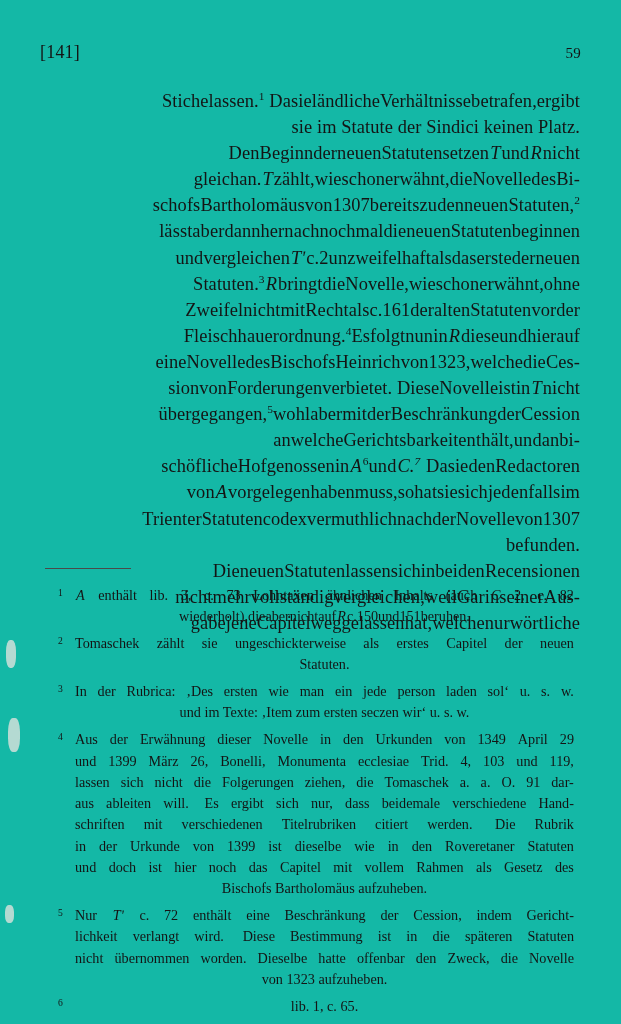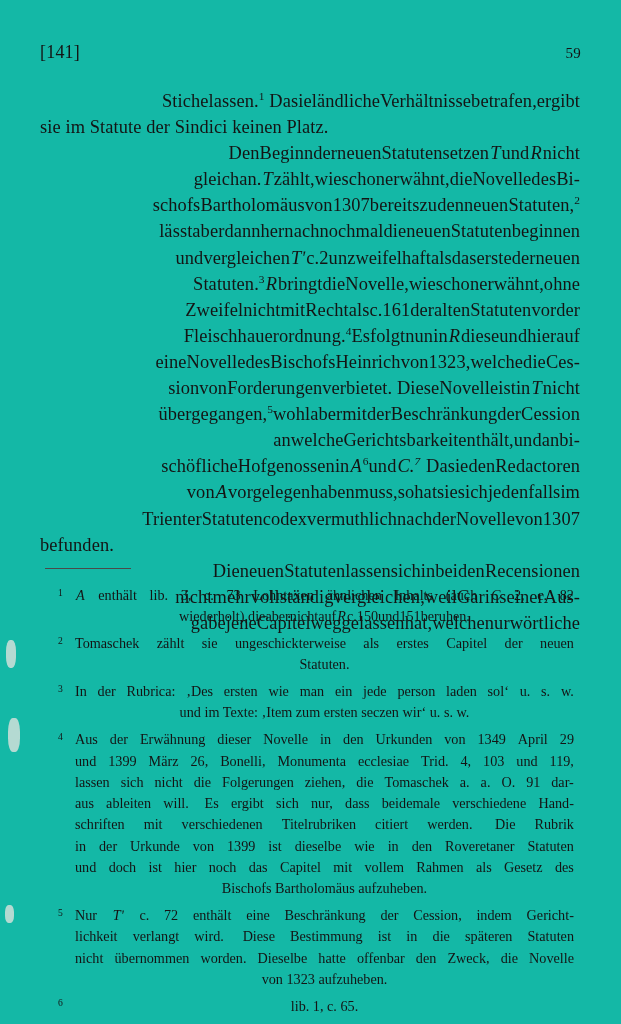--- a/index.html
+++ b/index.html
@@ -46,21 +46,21 @@
     height: 26.1px;
     white-space: pre;
     align-items: baseline;
     letter-spacing: 0.1px;
   }
   
   .body-line.justify {
     justify-content: flex-end;
   }
   .body-line.last {
-    justify-content: flex-start;
+    justify-content: flex-end;
   }
   .body-line .w { white-space: pre; }
   .ital {
     font-style: italic;
     padding: 0 1px;
   }
   sup {
     font-size: 0.62em;
     vertical-align: super;
     line-height: 0;

